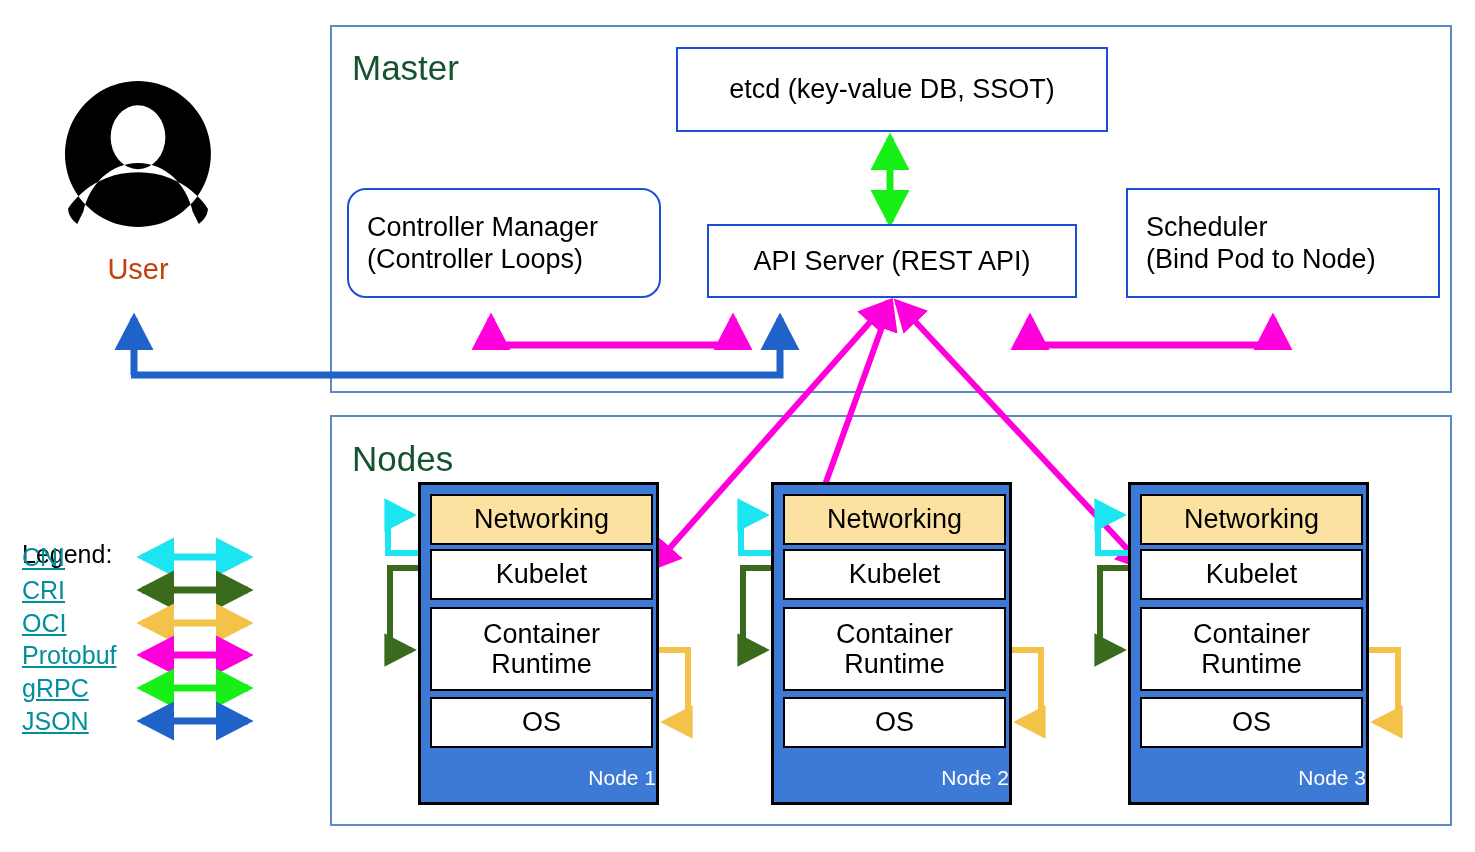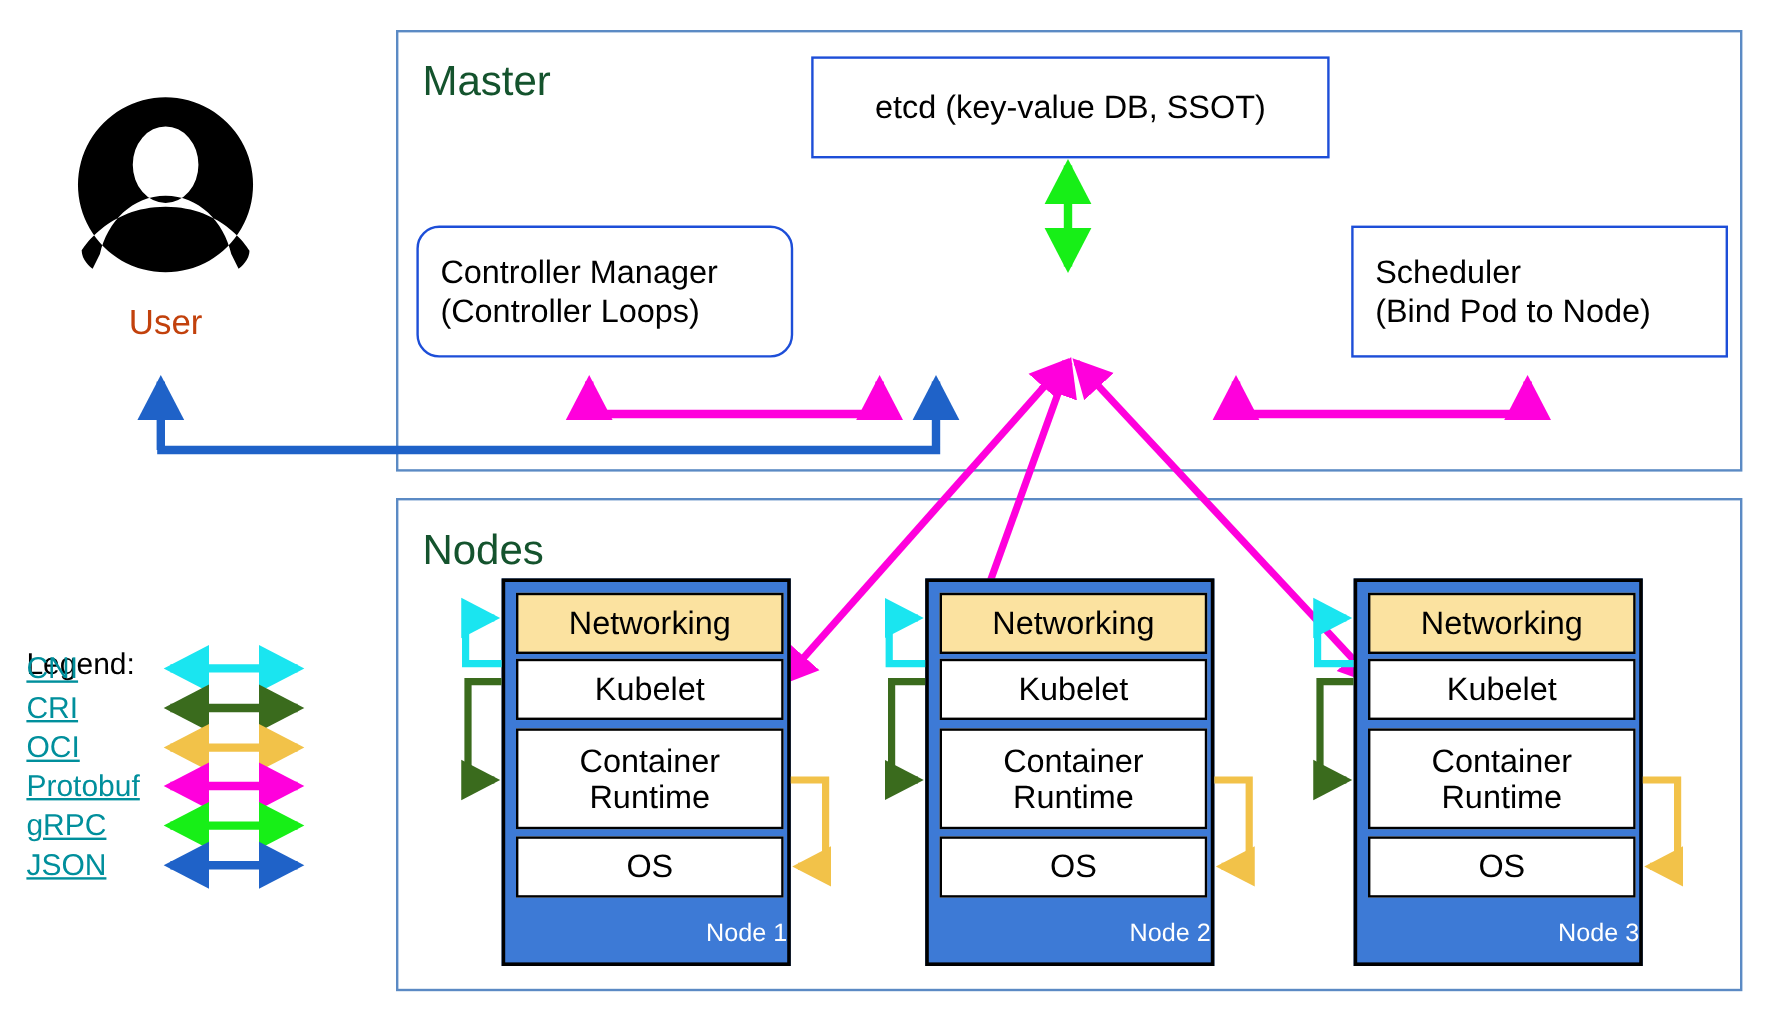--- a/index.html
+++ b/index.html
@@ -179,20 +179,23 @@
 
   <div class="comp-box" style="left:676px; top:47px; width:432px; height:85px;">
     <span>etcd (key-value DB, SSOT)</span>
   </div>
 
   <div class="comp-box" style="left:347px; top:188px; width:314px; height:110px; flex-direction:column; justify-content:center;border-radius:19px;">
     <span style="display:block; width:100%; text-align:left; padding-left:18px; box-sizing:border-box;">Controller Manager</span>
     <span style="display:block; width:100%; text-align:left; padding-left:18px; box-sizing:border-box;">(Controller Loops)</span>
   </div>
 
+  <div class="comp-box" style="left:707px; top:224px; width:370px; height:74px;">
+    <span>API Server (REST API)</span>
+  </div>
 
   <div class="comp-box" style="left:1126px; top:188px; width:314px; height:110px; flex-direction:column; justify-content:center;">
     <span style="display:block; width:100%; text-align:left; padding-left:18px; box-sizing:border-box;">Scheduler</span>
     <span style="display:block; width:100%; text-align:left; padding-left:18px; box-sizing:border-box;">(Bind Pod to Node)</span>
   </div>
 
   <div class="group-box" style="left:330px; top:415px; width:1122px; height:411px;"></div>
   <div class="group-title" style="left:352px; top:441px;">Nodes</div>
 
   <div class="node" style="left:418px; top:482px; width:241px; height:323px;">

